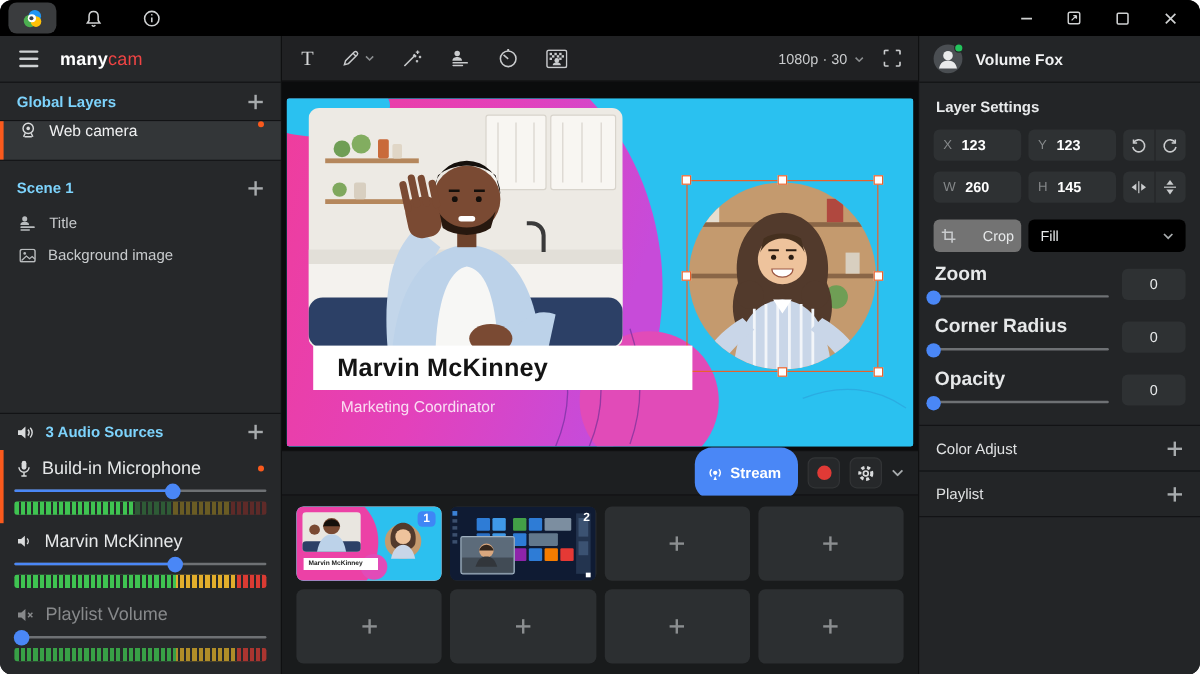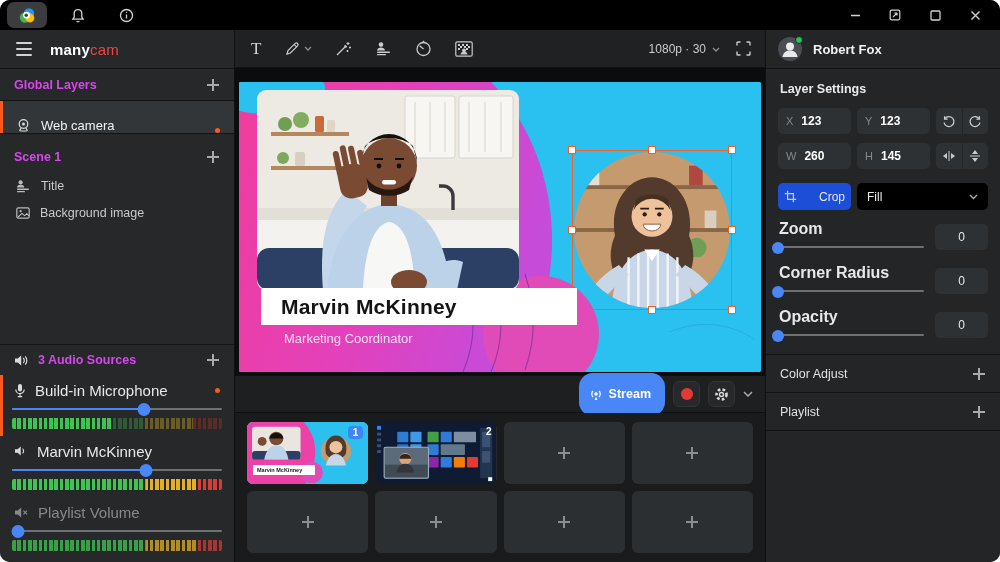--- a/index.html
+++ b/index.html
@@ -24,28 +24,28 @@
   .divider { height:1px; background:#121315; flex:none; }
 
   
   .brand-row { height:38px; display:flex; align-items:center; padding:0 16px; gap:18px; flex:none; }
   .hamburger { width:16px; display:flex; flex-direction:column; gap:4px; }
   .hamburger i { display:block; height:2px; background:#cfd2d4; border-radius:1px; }
   .brand { font-size:15px; letter-spacing:.2px; color:#fff; }
   .brand b { font-weight:bold; } .brand span { font-weight:normal; color:#ef4444; }
 
   .sect-row { height:31px; display:flex; align-items:center; padding:0 14px; flex:none; }
-  .sect-title { font-size:12.5px; font-weight:bold; color:#d946ef; }
+  .sect-title { font-size:12.5px; font-weight:bold; color:#7dd3fc; }
   .spacer { flex:1; }
   .plus { position:relative; width:14px; height:14px; flex:none; }
   .plus::before,.plus::after { content:""; position:absolute; background:#a7abad; }
   .plus::before { left:1px; right:1px; top:6px; height:2px; }
   .plus::after  { top:1px; bottom:1px; left:6px; width:2px; }
 
-  .layer-row { height:32px; display:flex; align-items:flex-end; padding:0 14px 0 16px; gap:10px; position:relative; flex:none; }
+  .layer-row { height:32px; display:flex; align-items:flex-start; padding:0 14px 0 16px; gap:10px; position:relative; flex:none; }
   .layer-row.selected { background:#333638; }
   .layer-row.selected::before { content:""; position:absolute; left:0; top:0; bottom:0; width:3px; background:var(--orange); }
   .layer-label { font-size:13px; color:#f0f1f2; }
   .dot { width:5px; height:5px; border-radius:50%; background:var(--orange); margin-left:auto; }
 
   .scene-item { height:27px; display:flex; align-items:center; padding:0 14px 0 16px; gap:10px; flex:none; }
   .scene-item .layer-label { font-size:12.5px; color:#c7cacc; }
 
   .icon { color:#b9bcbe; display:flex; align-items:center; justify-content:center; flex:none; }
 
@@ -126,21 +126,21 @@
   .rp-body { padding:0 12px; }
   .rp-title { font-size:12.5px; font-weight:bold; color:#e8eaeb; margin:13px 2px 12px; }
   .rp-grid { display:grid; grid-template-columns:73px 73px 1fr; gap:9px 6px; margin-bottom:12px; }
   .rp-input { height:26px; background:#2e3133; border-radius:5px; display:flex; align-items:center; gap:8px; padding:0 8px; }
   .rp-input .lbl { font-size:11px; color:#85888a; }
   .rp-input .val { font-size:12px; color:#fff; font-weight:bold; }
   .btn-pair { height:26px; background:#2e3133; border-radius:5px; display:flex; }
   .btn-pair .half { flex:1; display:flex; align-items:center; justify-content:center; color:#c9cbcd; }
   .btn-pair .half + .half { border-left:1px solid #232527; }
   .rp-grid2 { display:grid; grid-template-columns:73px 1fr; gap:6px; margin:14px 0 6px; }
-  .rp-btn { height:27px; background:#1d4ed8; border-radius:5px; display:flex; align-items:center; justify-content:center;
+  .rp-btn { height:27px; background:#737373; border-radius:5px; display:flex; align-items:center; justify-content:center;
             gap:22px; font-size:12px; color:#e6e8e9; }
   .rp-select { height:27px; background:#000000; border-radius:5px; display:flex; align-items:center; padding:0 10px;
                font-size:12px; color:#e6e8e9; }
   .rp-select .chev { margin-left:auto; }
 
   .rp-slider-row { display:flex; align-items:center; margin-top:10px; }
   .rp-slider-left { width:146px; }
   .rp-slider-label { font-size:16px; font-weight:bold; color:#e6e8e9; margin:0 0 2px 1px; }
   .rp-slider-left .hslider { margin:0; }
   .rp-slider-left .hslider .knob { width:12px; height:12px; top:1.5px; }
@@ -609,21 +609,21 @@
 
     <aside class="rightpanel">
       <div class="user-row">
         <span class="avatar">
           <svg width="24" height="24" viewBox="0 0 24 24">
             <circle cx="12" cy="9.4" r="4" fill="#e9eaeb"></circle>
             <path d="M4.5 20 C5.5 15 8.5 13.6 12 13.6 C15.5 13.6 18.5 15 19.5 20 Z" fill="#e9eaeb"></path>
           </svg>
           <span class="status"></span>
         </span>
-        <span class="user-name">Robert Fox</span>
+        <span class="user-name">Volume Fox</span>
       </div>
       <div class="divider"></div>
 
       <div class="rp-body">
         <div class="rp-title">Layer Settings</div>
 
         <div class="rp-grid">
           <div class="rp-input">
             <span class="lbl">X</span>
               <span class="val">123</span>

